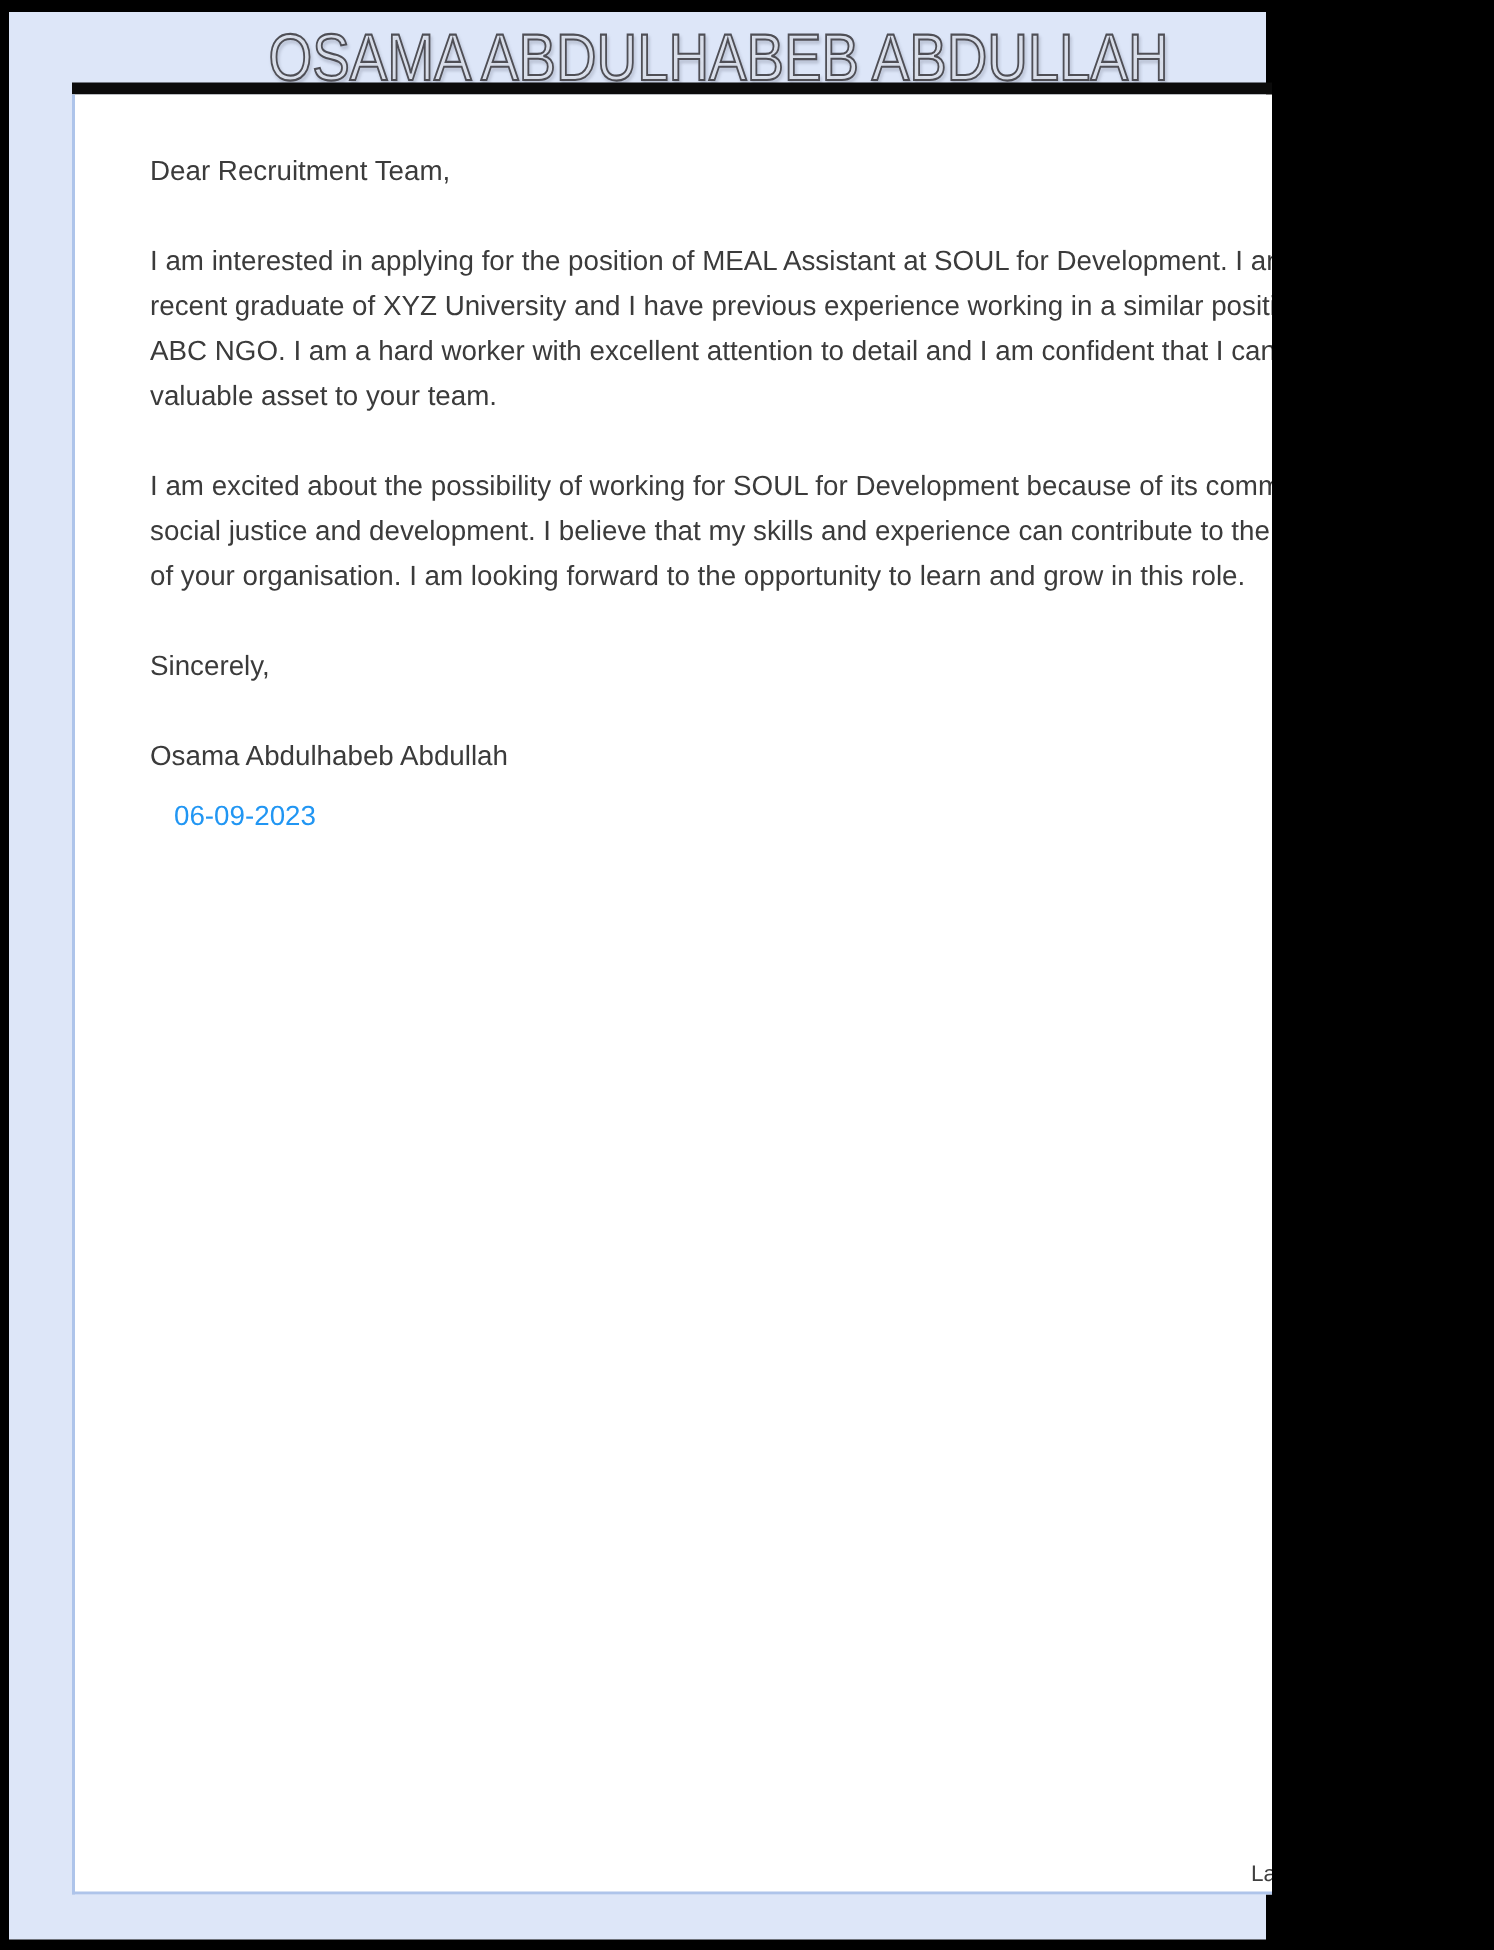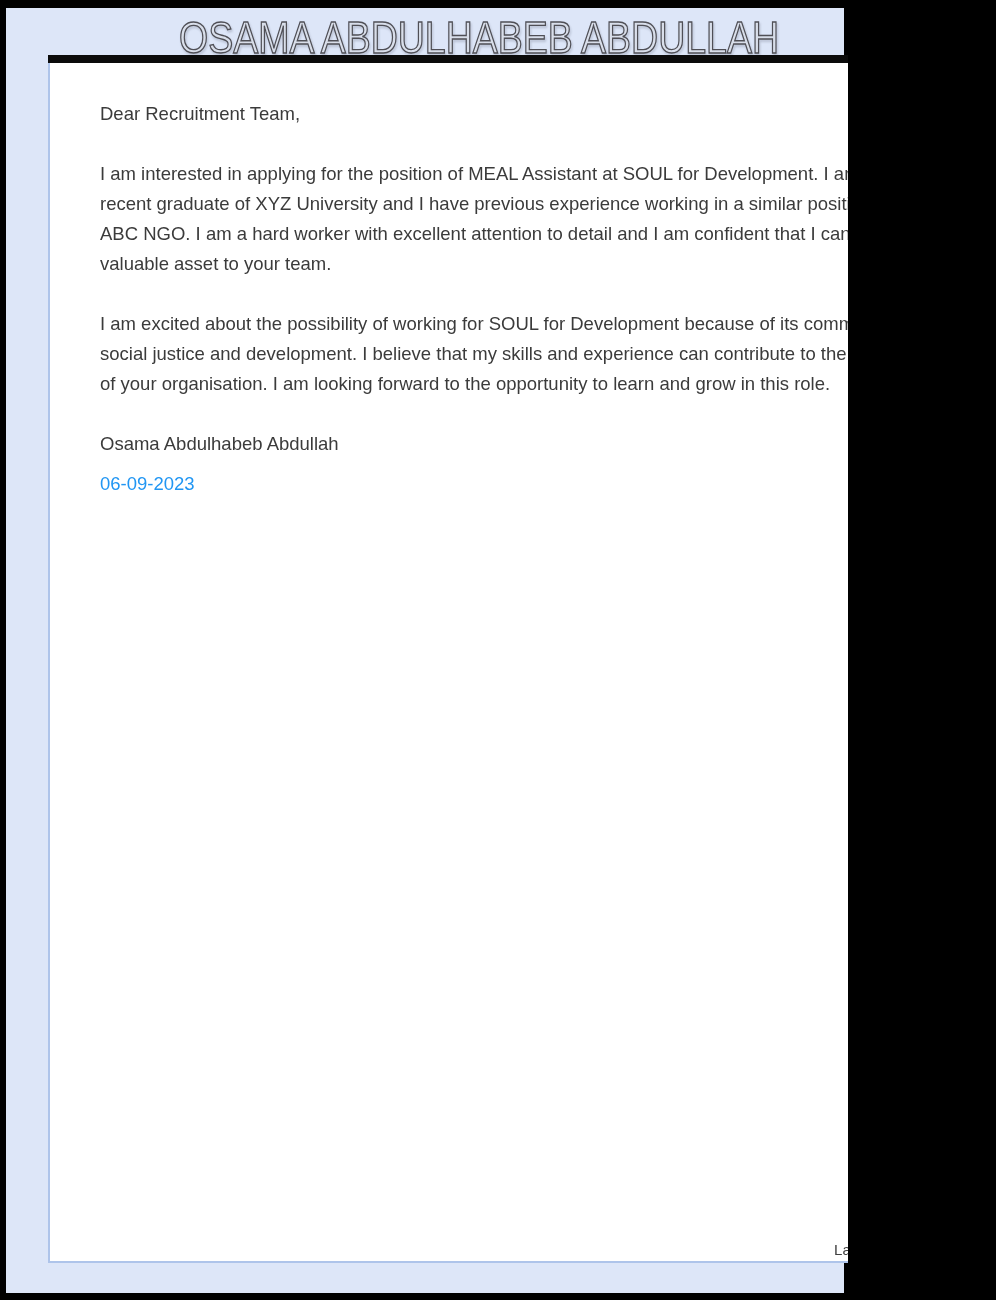--- a/index.html
+++ b/index.html
@@ -54,20 +54,21 @@
     line-height: 30px;
     color: #3b3b3b;
     margin: 0 0 30px 0;
   }
 
   .page p.signature-name { margin-bottom: 10px; }
 
   .page p.letter-date {
     color: #2196f3;
     margin-bottom: 0;
+    margin-left: 16px;
   }
 
   .watermark {
     position: absolute;
     right: 13px;
     bottom: 3px;
     font-size: 15px;
     color: #404040;
   }
 </style>
@@ -80,20 +81,21 @@
     <svg class="header-title-svg" width="625" height="56" viewBox="0 0 625 56">
       <text x="10" y="45" font-family="Liberation Sans, sans-serif" font-size="44" textLength="600" lengthAdjust="spacingAndGlyphs" fill="rgba(255,255,255,0.35)" stroke="#4f4f56" stroke-width="1.4">OSAMA ABDULHABEB ABDULLAH</text>
     </svg>
 
     <div class="top-rule"></div>
 
     <div class="page">
       <p>Dear Recruitment Team,</p>
       <p>I am interested in applying for the position of MEAL Assistant at SOUL for Development. I am a recent graduate of XYZ University and I have previous experience working in a similar position at ABC NGO. I am a hard worker with excellent attention to detail and I am confident that I can be a valuable asset to your team.</p>
       <p>I am excited about the possibility of working for SOUL for Development because of its commitment to social justice and development. I believe that my skills and experience can contribute to the success of your organisation. I am looking forward to the opportunity to learn and grow in this role.</p>
+      <p>Sincerely,</p>
       <p class="signature-name">Osama Abdulhabeb Abdullah</p>
       <p class="letter-date">06-09-2023</p>
 
       <div class="watermark">Lazyapply.com</div>
     </div>
 
   </div>
 </div>
 
 </body></html>

